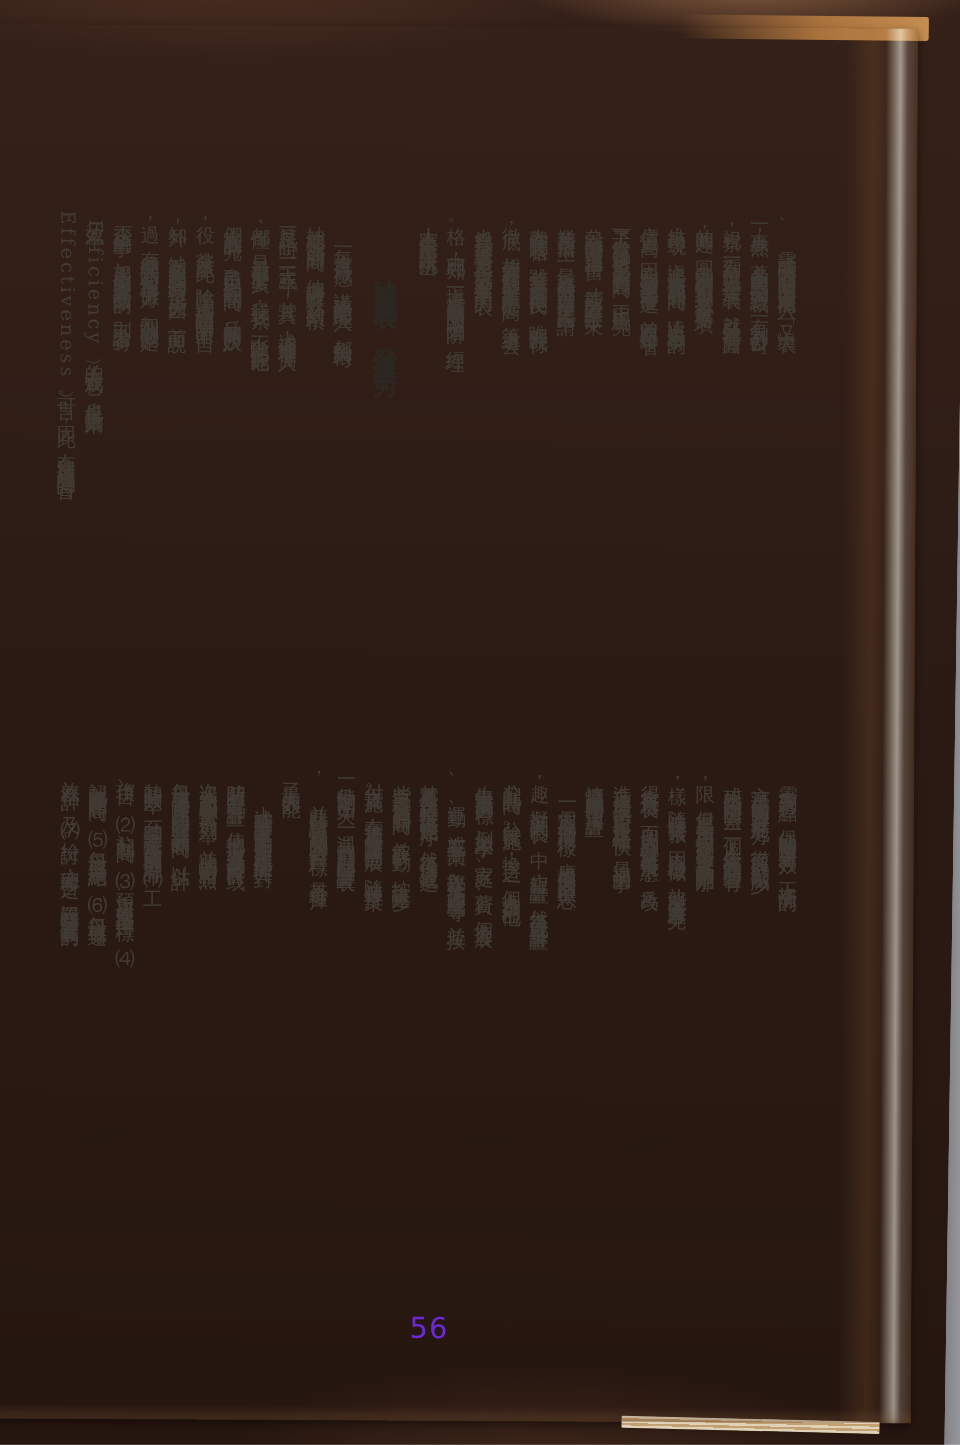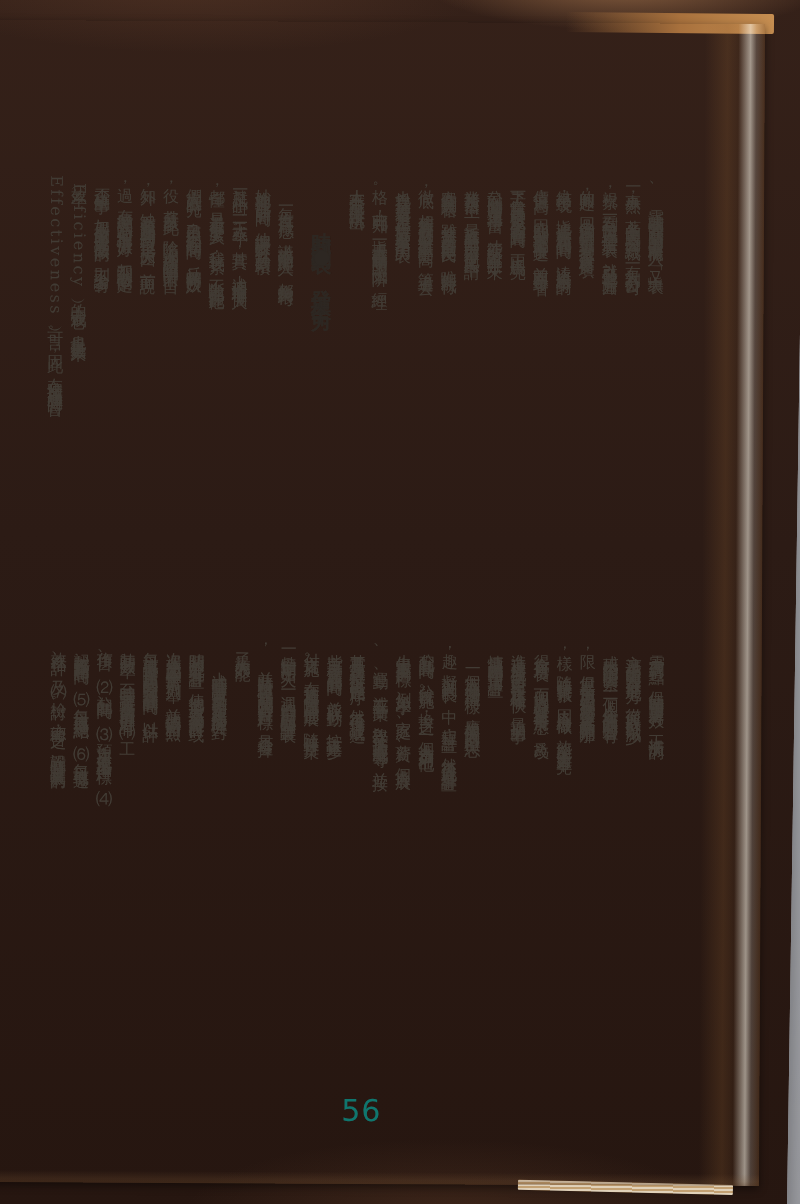--- a/index.html
+++ b/index.html
@@ -65,21 +65,21 @@
   .block-bottom{top:619px;right:93px;height:448px;}
   .colgroup{display:block;}
   .col{line-height:23px;}
   .col.heading{
     font-weight:bold;font-size:20px;letter-spacing:5.5px;line-height:26px;
     padding-top:40px;margin-left:11px;margin-right:11px;color:#2d2722;
   }
   .page-number{
     position:absolute;left:366px;top:1071px;
     font-family:"DejaVu Sans", sans-serif;
-    font-size:30px;letter-spacing:1px;color:#0f766e;
+    font-size:24px;letter-spacing:1px;color:#6d28d9;
     text-shadow:0 0 .5px rgba(60,55,48,.6);
   }
 </style>
 </head>
 <body>
 
 <div class="scene">
 
   <div class="cover"></div>
 

